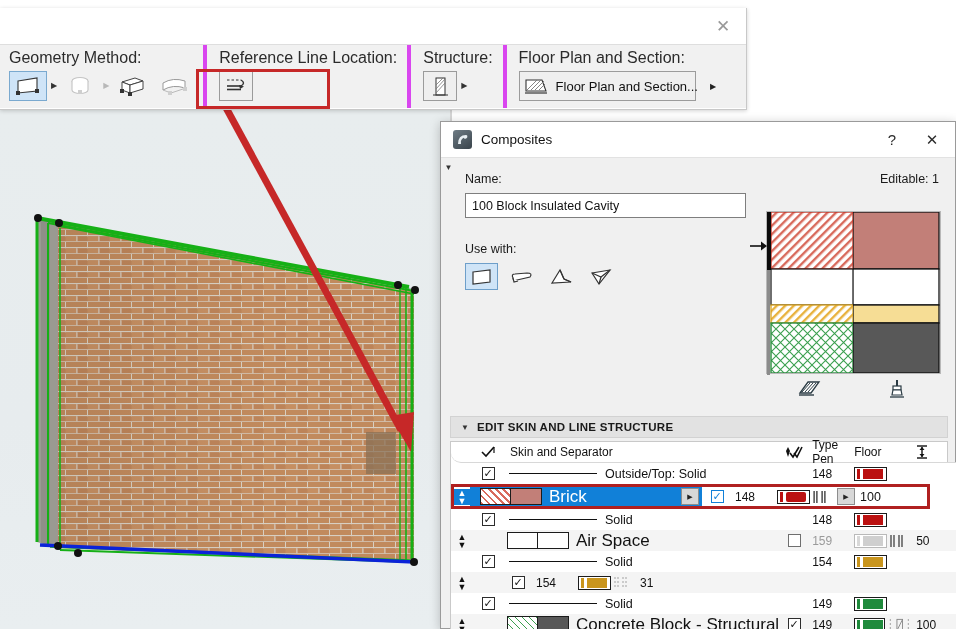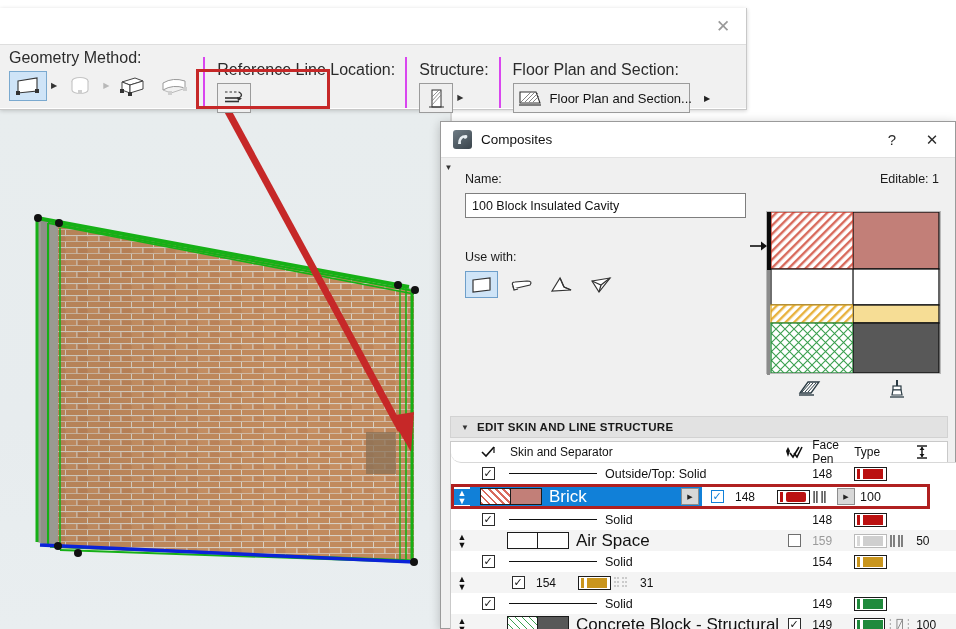--- a/index.html
+++ b/index.html
@@ -43,21 +43,21 @@
   }
   #tb-close {
     position:absolute; right:12px; top:8px; width:22px; height:22px;
     color:#999; font-size:17px; line-height:22px; text-align:center; cursor:default;
   }
   #toolbar-body {
     position:relative; height:64px; background:#f1f1f1;
     border-top:1px solid #dedede; display:flex; align-items:stretch;
   }
   .tb-group { position:relative; padding:4px 10px 0 9px; display:flex; flex-direction:column; }
-  .tb-group + .tb-group { border-left:2px solid #d946ef;margin-top:12px; }
+  .tb-group + .tb-group { border-left:4px solid #d946ef; }
   .tb-label { font-size:16px; color:#2b2b2b; margin-bottom:4px; white-space:nowrap; }
   .tb-row { display:flex; align-items:center; gap:4px; }
 
   .icon-btn {
     width:38px; height:30px; border:1px solid #b4b4b4; background:#f6f6f6;
     display:flex; align-items:center; justify-content:center;
   }
   .icon-btn.sel { background:#cfe4f7; border-color:#7aa9cf; }
   .icon-btn.flat { border:none; background:transparent; }
   .tiny-arrow { font-size:8px; color:#333; line-height:1; }
@@ -115,21 +115,21 @@
   .lbl { font-size:12.5px; color:#1b1b1b; }
   #name-row { display:flex; align-items:flex-start; }
   #name-left { width:290px; }
   #name-input {
     margin-top:7px; width:281px; height:25px; border:1px solid #7e7e7e; background:#fff;
     font-family:"Liberation Sans", sans-serif; font-size:12.5px; color:#111;
     padding:0 6px;
   }
   #editable-label { position:absolute; right:16px; top:14px; font-size:12.5px; color:#1b1b1b; }
 
-  #usewith-label { margin-top:32px; }
+  #usewith-label { margin-top:24px; }
   #usewith-icons { margin-top:7px; display:flex; align-items:center; gap:7px; }
   .uw-btn { width:33px; height:27px; display:flex; align-items:center; justify-content:center; }
   .uw-btn.sel { background:#cfe4f7; border:1px solid #6e9fca; }
 
   
   #preview-wrap { position:absolute; right:14px; top:53px; width:175px; }
   #preview {
     width:175px; height:163px; background:#ffffff;
     border:1px solid #b8b8b8; display:flex;
   }
@@ -557,24 +557,24 @@
               <span style="margin-left:7px;">Skin and Separator</span>
             </div>
             <div class="c-use">
               <svg width="18" height="13" viewBox="0 0 18 13">
                   <path d="M1 5 L3 1 L5 5 L3 11 Z" fill="#111"></path>
                   <path d="M5 7 L8 11 L14 1" fill="none" stroke="#111" stroke-width="1.6"></path>
                   <path d="M9 7 L12 11 L17 1" fill="none" stroke="#111" stroke-width="1.6"></path>
                 </svg>
             </div>
             <div class="c-pen th">
-              <span>Face Pen</span>
+              <span>Type Pen</span>
             </div>
             <div class="c-type th">
-              <span>Type</span>
+              <span>Floor</span>
             </div>
             <div class="c-thk th">
               <svg width="13" height="14" viewBox="0 0 13 14">
                   <line x1="1" y1="1" x2="11" y2="1" stroke="#111" stroke-width="1.4"></line>
                   <line x1="1" y1="13" x2="11" y2="13" stroke="#111" stroke-width="1.4"></line>
                   <line x1="6" y1="2" x2="6" y2="12" stroke="#111" stroke-width="1.4"></line>
                   <polygon points="6,2 3.5,5 8.5,5" fill="#111"></polygon>
                   <polygon points="6,12 3.5,9 8.5,9" fill="#111"></polygon>
                 </svg>
             </div>

